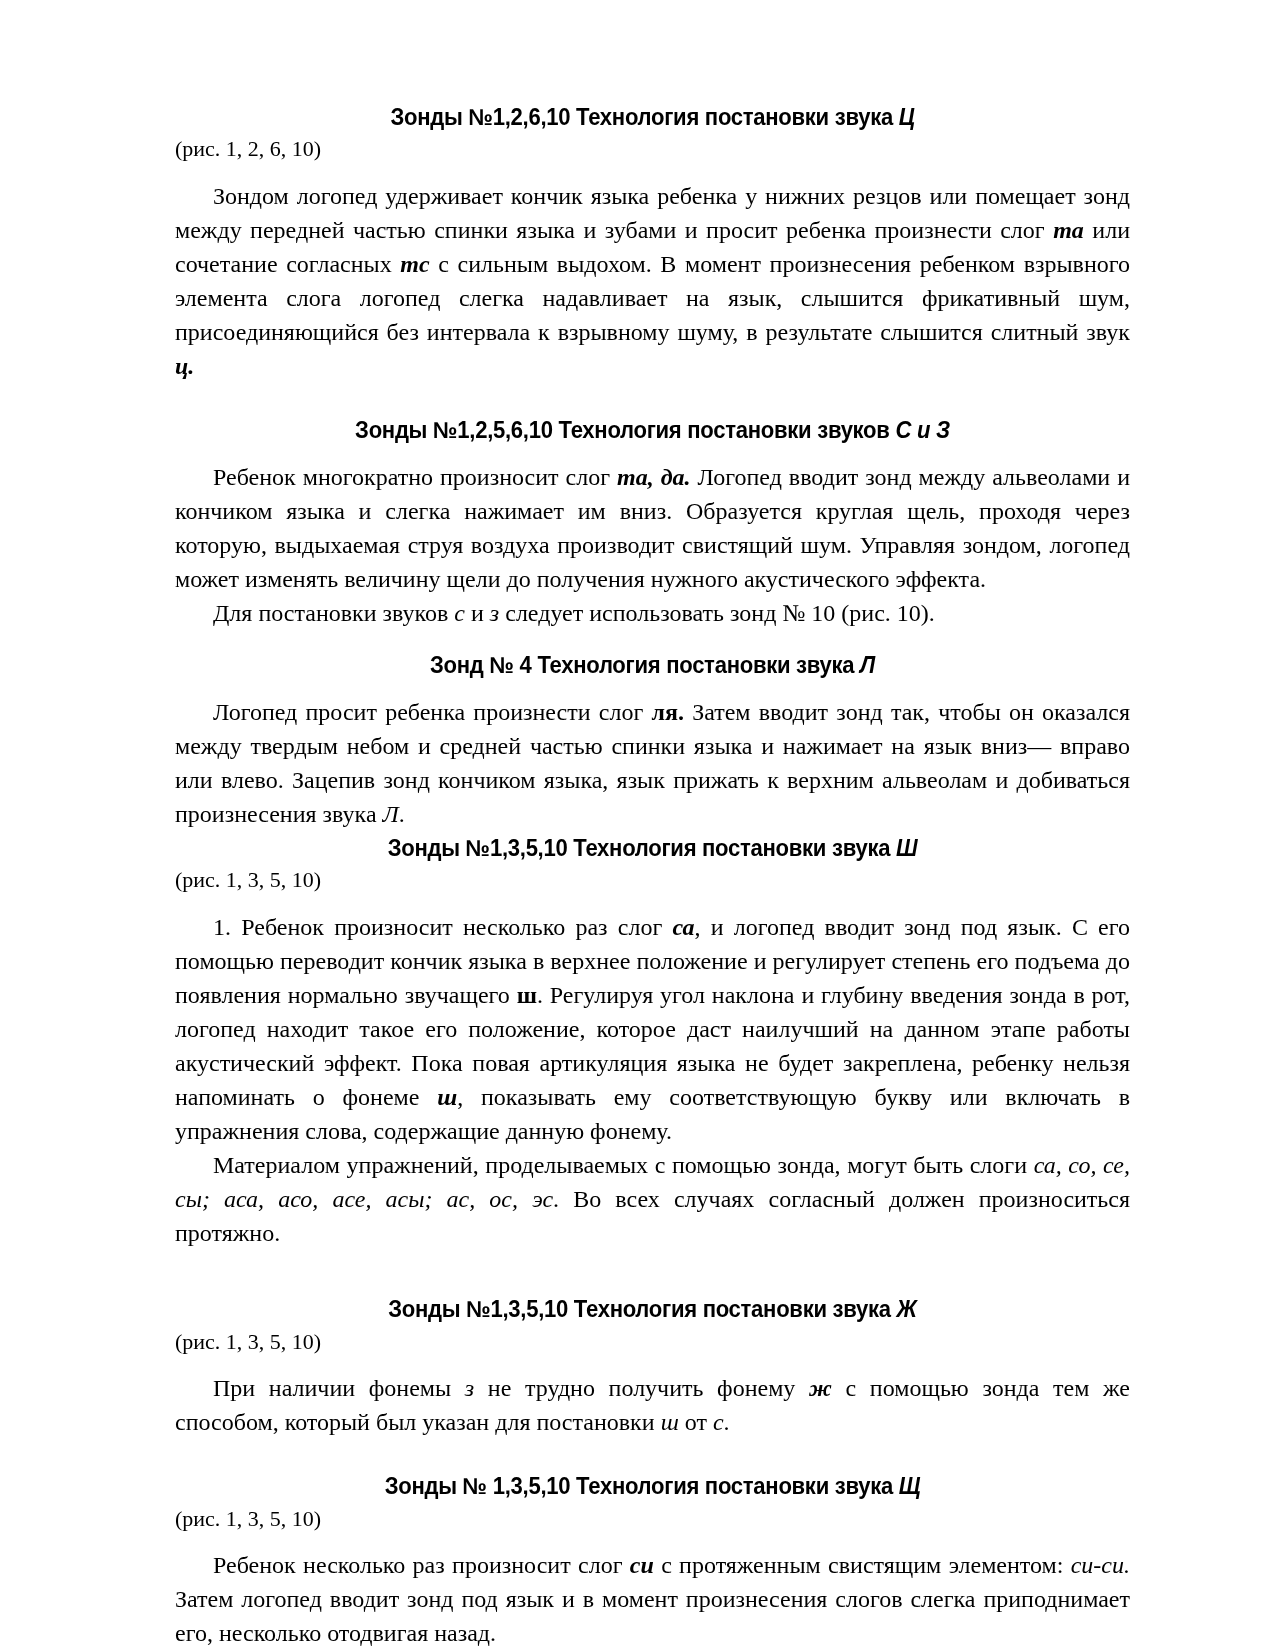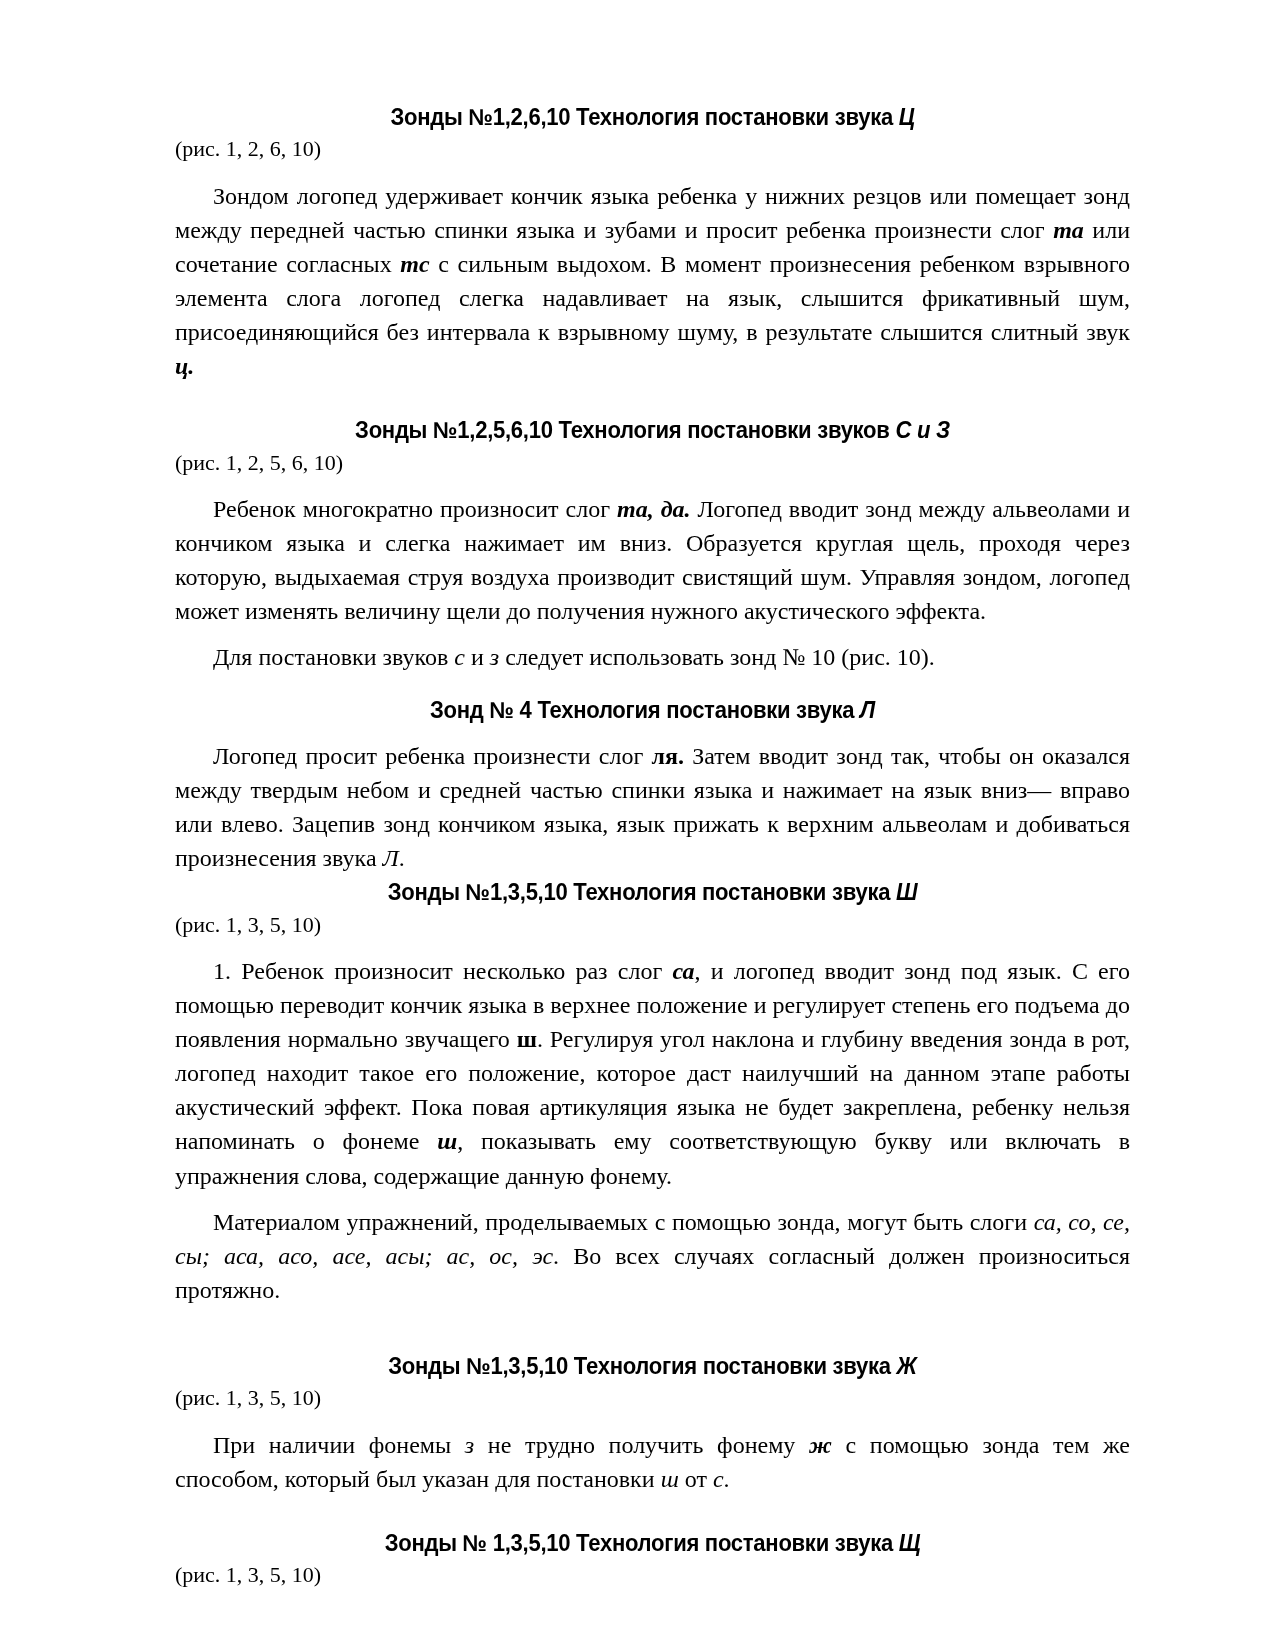--- a/index.html
+++ b/index.html
@@ -59,21 +59,21 @@
     text-justify: inter-word;
     margin: 0;
     padding: 0;
     text-indent: 38px;
     hyphens: none;
   }
   p.body-text.first-after-title {
     margin-top: 16px;
   }
   p.body-text.tight {
-    margin-top: 12px;
+    margin-top: 0;
   }
   b.bi { font-weight: bold; font-style: italic; }
   i.it { font-style: italic; }
   b.bd { font-weight: bold; font-style: normal; margin-top: 29px; }
 
   
   .gap-lg  { height: 34px; }
   .gap-md  { height: 22px; }
   .gap-xs  { height: 4px; }
   .gap-xl  { height: 46px; }
@@ -84,21 +84,20 @@
 <div class="page">
   <div class="content">
 
     <h2 class="section-title"><span>Зонды №1,2,6,10 Технология постановки звука </span><span class="it">Ц</span></h2>
     <p class="fig-ref">(рис. 1, 2, 6, 10)</p>
     <p class="body-text first-after-title">Зондом логопед удерживает кончик языка ребенка у нижних резцов или помещает зонд между передней частью спинки языка и зубами и просит ребенка произнести слог <b class="bi">та</b> или сочетание согласных <b class="bi">тс</b> с сильным выдохом. В момент произнесения ребенком взрывного элемента слога логопед слегка надавливает на язык, слышится фрикативный шум, присоединяющийся без интервала к взрывному шуму, в результате слышится слитный звук <b class="bi">ц.</b></p>
 
     <div class="gap-lg"></div>
 
     <h2 class="section-title"><span>Зонды №1,2,5,6,10 Технология постановки звуков </span><span class="it">С и З</span></h2>
-    <p class="fig-ref">(рис. 1, 2, 5, 6, 10)</p>
     <p class="body-text first-after-title">Ребенок многократно произносит слог <b class="bi">та, да.</b> Логопед вводит зонд между альвеолами и кончиком языка и слегка нажимает им вниз. Образуется круглая щель, проходя через которую, выдыхаемая струя воздуха производит свистящий шум. Управляя зондом, логопед может изменять величину щели до получения нужного акустического эффекта.</p>
     <p class="body-text tight">Для постановки звуков <i class="it">с</i> и <i class="it">з</i> следует использовать зонд № 10 (рис. 10).</p>
 
     <div class="gap-md"></div>
 
     <h2 class="section-title"><span>Зонд № 4 Технология постановки звука </span><span class="it">Л</span></h2>
     <p class="body-text first-after-title">Логопед просит ребенка произнести слог <b class="bd">ля.</b> Затем вводит зонд так, чтобы он оказался между твердым небом и средней частью спинки языка и нажимает на язык вниз— вправо или влево. Зацепив зонд кончиком языка, язык прижать к верхним альвеолам и добиваться произнесения звука <i class="it">Л</i>.</p>
 
     <div class="gap-xs"></div>
 
@@ -110,15 +109,16 @@
     <div class="gap-xl"></div>
 
     <h2 class="section-title"><span>Зонды №1,3,5,10 Технология постановки звука </span><span class="it">Ж</span></h2>
     <p class="fig-ref">(рис. 1, 3, 5, 10)</p>
     <p class="body-text first-after-title">При наличии фонемы <i class="it">з</i> не трудно получить фонему <b class="bi">ж</b> с помощью зонда тем же способом, который был указан для постановки <i class="it">ш</i> от <i class="it">с</i>.</p>
 
     <div class="gap-lg"></div>
 
     <h2 class="section-title"><span>Зонды № 1,3,5,10 Технология постановки звука </span><span class="it">Щ</span></h2>
     <p class="fig-ref">(рис. 1, 3, 5, 10)</p>
+    <p class="body-text first-after-title">Ребенок несколько раз произносит слог <b class="bi">си</b> с протяженным свистящим элементом: <i class="it">си-си.</i> Затем логопед вводит зонд под язык и в момент произнесения слогов слегка приподнимает его, несколько отодвигая назад.</p>
 
   </div>
 </div>
 
 </body></html>

